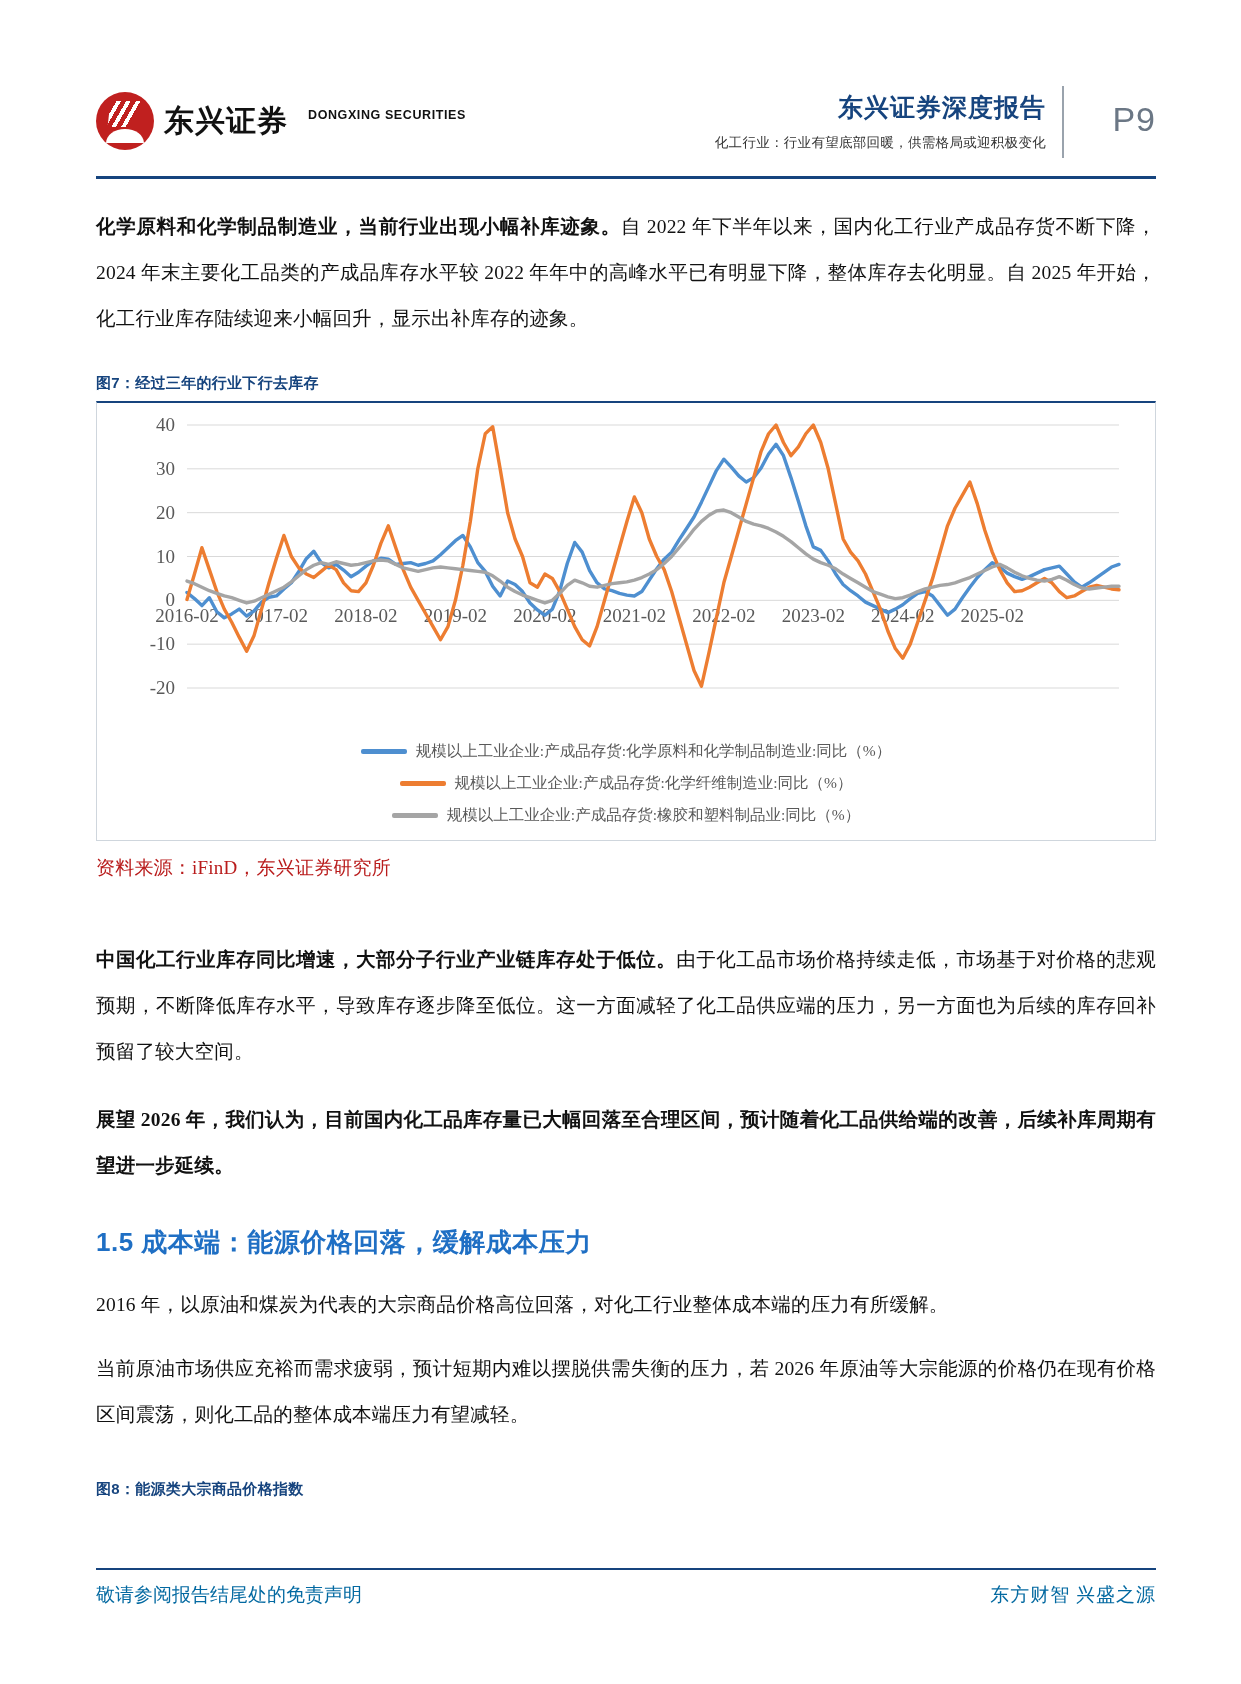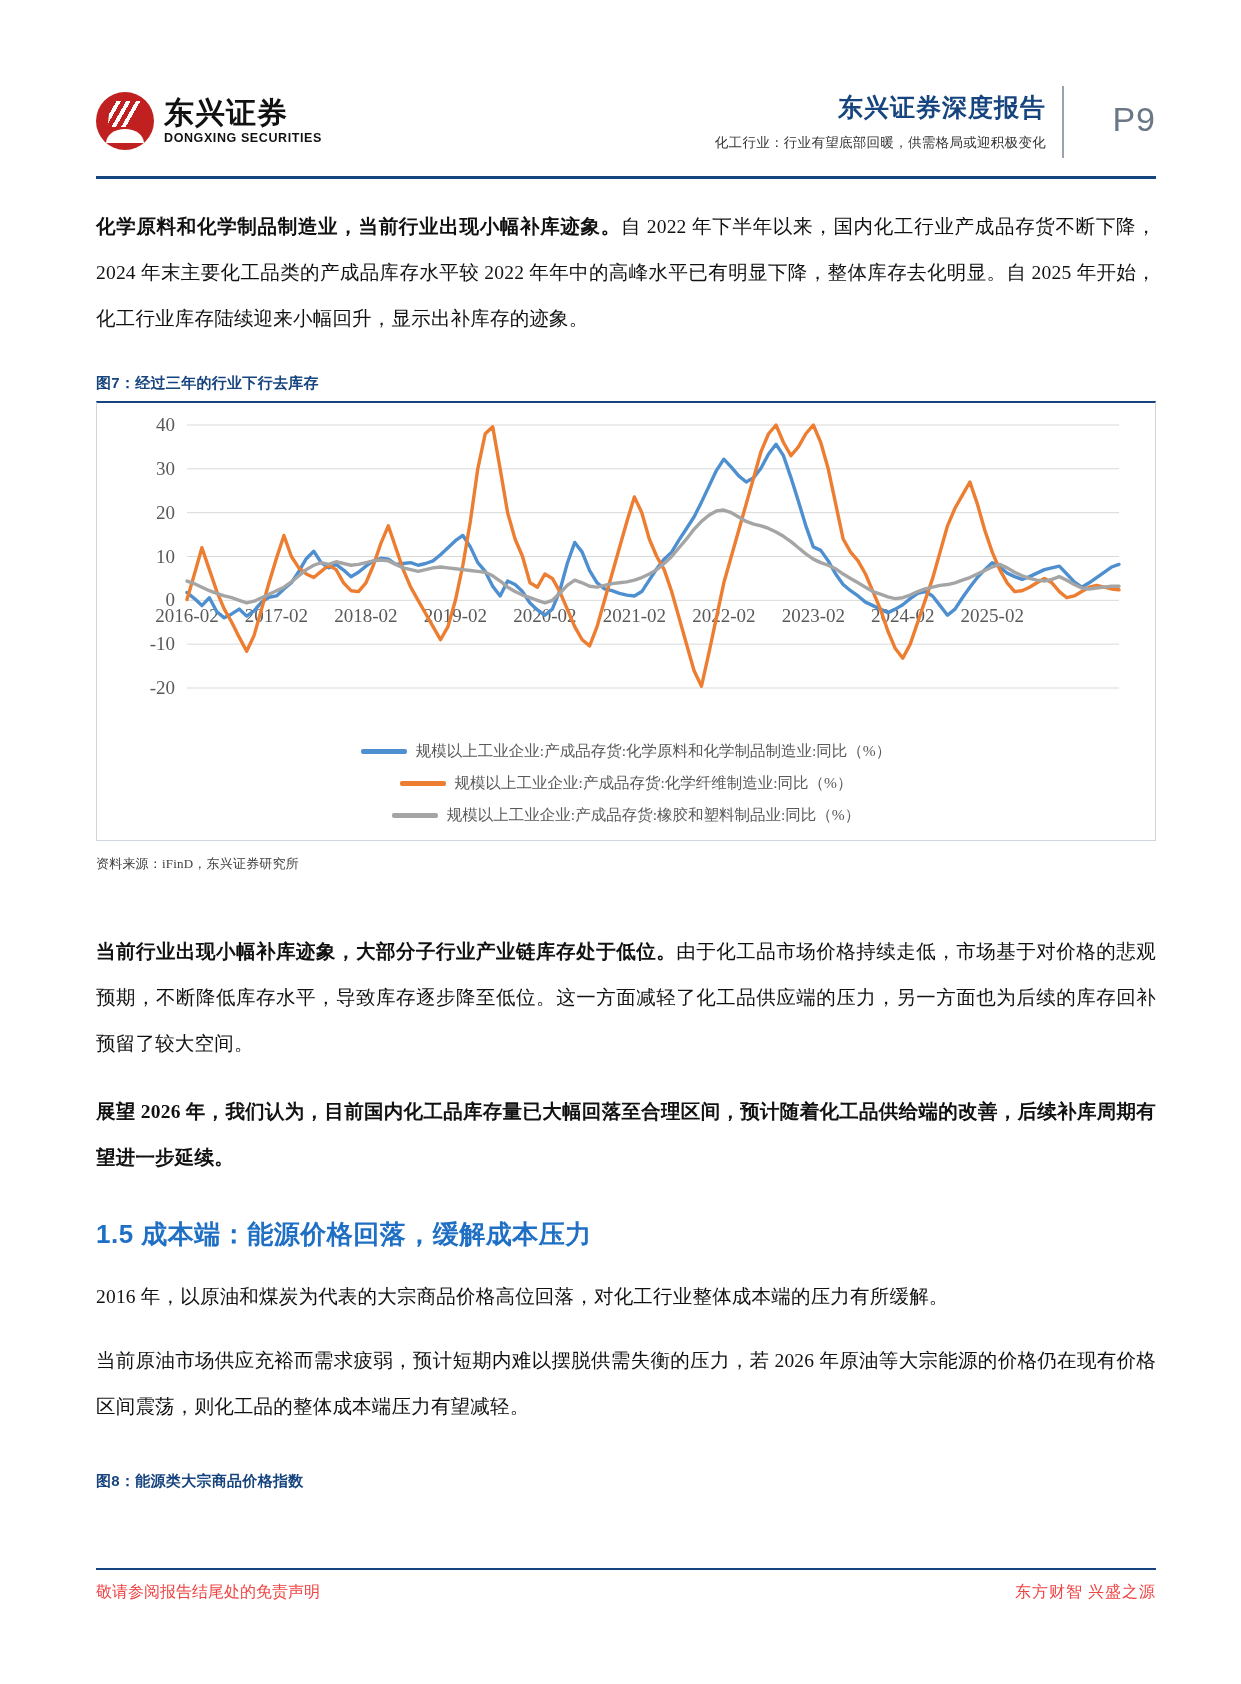--- a/index.html
+++ b/index.html
@@ -63,21 +63,21 @@
   .logo-mark::after {
     content: "";
     position: absolute;
     left: 10px;
     bottom: 7px;
     width: 38px;
     height: 14px;
     background: #fff;
     border-radius: 50% 50% 0 0 / 100% 100% 0 0;
   }
-  .logo-text { display: flex; flex-direction: column; justify-content: center; }
+  .logo-text { display: flex; flex-direction: row; justify-content: center; gap: 20px; }
   .logo-cn {
     font-family: "Liberation Sans", sans-serif;
     font-weight: bold;
     font-size: 30px;
     letter-spacing: 1px;
     color: #111;
     line-height: 1.05;
   }
   .logo-en {
     font-family: "Liberation Sans", sans-serif;
@@ -174,22 +174,22 @@
   .legend-row { display: flex; align-items: center; gap: 9px; }
   .legend-swatch { width: 46px; height: 5px; border-radius: 2px; flex: none; }
   .legend-label {
     font-size: 15.5px;
     color: #595959;
     font-family: "Liberation Serif", serif;
     white-space: nowrap;
   }
 
   .source-note {
-    font-size: 13px;
-    color: #404040;
+    font-size: 19px;
+    color: #b91c1c;
     letter-spacing: 0.2px;
   }
 
   
   .sec-head {
     font-family: "Liberation Sans", sans-serif;
     font-size: 26px;
     font-weight: bold;
     color: #1f6fc4;
     letter-spacing: 0.5px;
@@ -204,22 +204,22 @@
     height: 2px;
     background: #16447e;
   }
   .footer {
     position: absolute;
     left: 96px;
     top: 1582px;
     width: 1060px;
     display: flex;
     justify-content: space-between;
-    font-size: 16px;
-    color: #ef4444;
+    font-size: 19px;
+    color: #0369a1;
   }
   .footer-right { letter-spacing: 1px; }
 </style>
 </head>
 <body>
 
 <div class="page">
 
   <div class="header">
     <div class="logo-wrap">
@@ -286,21 +286,21 @@
           <div class="legend-row">
             <span class="legend-swatch" style="background:#a5a5a5"></span>
             <span class="legend-label">规模以上工业企业:产成品存货:橡胶和塑料制品业:同比（%）</span>
           </div>
         </div>
       </div>
     </div>
 
     <div class="source-note" style="margin-top:14px;">资料来源：iFinD，东兴证券研究所</div>
 
-    <p class="para" style="margin-top:56px;"><span class="b">当前行业出现小幅补库迹象，大部分子行业产业链库存处于低位。</span><span>由于化工品市场价格持续走低，市场基于对价格的悲观预期，不断降低库存水平，导致库存逐步降至低位。这一方面减轻了化工品供应端的压力，另一方面也为后续的库存回补预留了较大空间。</span></p>
+    <p class="para" style="margin-top:56px;"><span class="b">中国化工行业库存同比增速，大部分子行业产业链库存处于低位。</span><span>由于化工品市场价格持续走低，市场基于对价格的悲观预期，不断降低库存水平，导致库存逐步降至低位。这一方面减轻了化工品供应端的压力，另一方面也为后续的库存回补预留了较大空间。</span></p>
 
     <p class="para" style="margin-top:22px;"><span class="b">展望 2026 年，</span><span class="b">我们认为，目前国内化工品库存量已大幅回落至合理区间，预计随着化工品供给端的改善，后续补库周期有望进一步延续。</span></p>
 
     <div class="sec-head" style="margin-top:36px;">1.5 成本端：能源价格回落，缓解成本压力</div>
 
     <p class="para" style="margin-top:22px;">2016 年，以原油和煤炭为代表的大宗商品价格高位回落，对化工行业整体成本端的压力有所缓解。</p>
 
     <p class="para" style="margin-top:18px;">当前原油市场供应充裕而需求疲弱，预计短期内难以摆脱供需失衡的压力，若 2026 年原油等大宗能源的价格仍在现有价格区间震荡，则化工品的整体成本端压力有望减轻。</p>
 
     <div class="fig-cap" style="margin-top:42px;">图8：能源类大宗商品价格指数</div>

